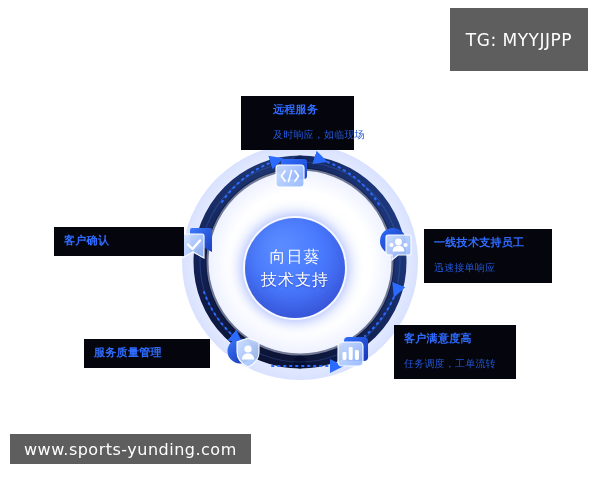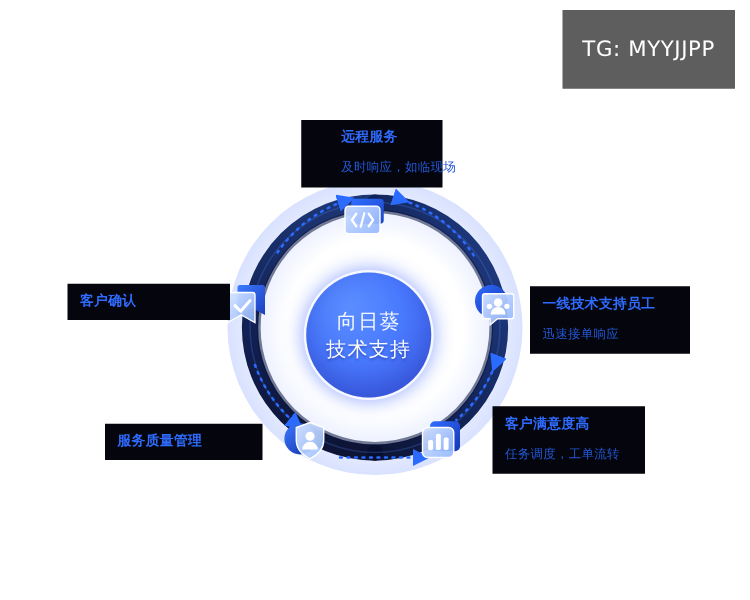--- a/index.html
+++ b/index.html
@@ -315,14 +315,15 @@
 
     <div class="label-box" id="lbl-platform">
       <div class="label-title">客户满意度高</div>
       <div class="label-sub">任务调度，工单流转</div>
     </div>
 
   </div>
 
   <div class="chip" id="tg-chip">TG: MYYJJPP</div>
 
+  <div class="chip" id="site-chip">www.sports-yunding.com</div>
 
 </div>
 
 </body></html>

